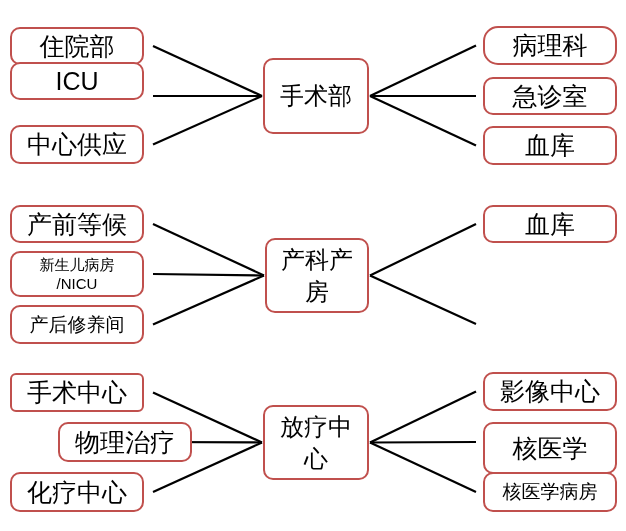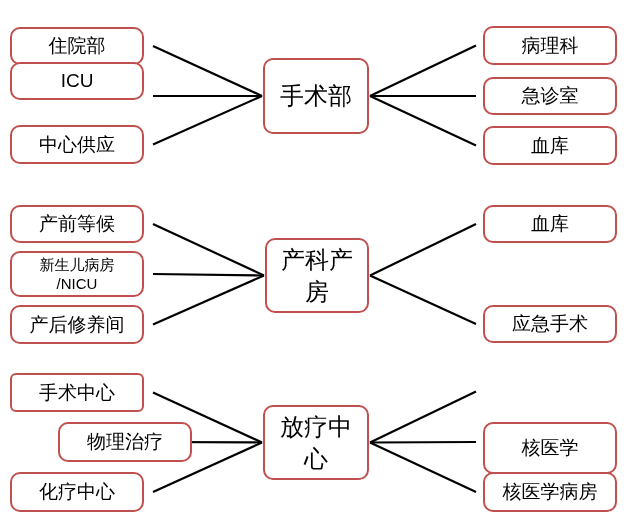--- a/index.html
+++ b/index.html
@@ -27,21 +27,21 @@
     position:absolute;
     box-sizing:border-box;
     background:var(--bg);
     border:2.5px solid var(--border);
     border-radius:10px;
     display:flex;
     align-items:center;
     justify-content:center;
     text-align:center;
     color:var(--text);
-    font-size:19px;
+    font-size:25px;
     line-height:1.15;
     padding:0 4px;
     white-space:nowrap;
   }
   .ctr{
     font-size:24px;
     padding:0 8px;
     white-space:normal;
     word-break:break-all;
     line-height:1.3;
@@ -75,32 +75,32 @@
       <line x1="153" y1="492" x2="262" y2="442.5" stroke="#000000" stroke-width="2.2"></line>
       <line x1="370" y1="442.5" x2="476" y2="391.5" stroke="#000000" stroke-width="2.2"></line>
       <line x1="370" y1="442.5" x2="476" y2="442" stroke="#000000" stroke-width="2.2"></line>
       <line x1="370" y1="442.5" x2="476" y2="492" stroke="#000000" stroke-width="2.2"></line>
     </svg>
 
   <div class="box" style="left:10px;top:27px;width:134px;height:38px;">住院部</div>
   <div class="box" style="left:10px;top:62px;width:134px;height:38px;">ICU</div>
   <div class="box" style="left:10px;top:125px;width:134px;height:39px;">中心供应</div>
   <div class="box ctr" style="left:263px;top:58px;width:106px;height:76px;">手术部</div>
-  <div class="box" style="left:483px;top:26px;width:134px;height:39px;">病理科</div>
+  <div class="box" style="left:483px;top:26px;width:134px;height:39px;border-radius:15px;">病理科</div>
   <div class="box" style="left:483px;top:77px;width:134px;height:38px;">急诊室</div>
   <div class="box" style="left:483px;top:126px;width:134px;height:39px;">血库</div>
 
   <div class="box" style="left:10px;top:205px;width:134px;height:38px;">产前等候</div>
   <div class="box tiny" style="left:10px;top:251px;width:134px;height:46px;">新生儿病房
 /NICU</div>
   <div class="box sm" style="left:10px;top:305px;width:134px;height:39px;">产后修养间</div>
   <div class="box ctr" style="left:265px;top:238px;width:104px;height:75px;">产科产房</div>
   <div class="box" style="left:483px;top:205px;width:134px;height:38px;">血库</div>
-  <div class="box" style="left:483px;top:305px;width:134px;height:38px;">应急手术</div>
 
   <div class="box" style="left:10px;top:373px;width:134px;height:39px;border-radius:6px;">手术中心</div>
   <div class="box" style="left:10px;top:422px;width:134px;height:40px;margin-left:48px;">物理治疗</div>
   <div class="box" style="left:10px;top:472px;width:134px;height:40px;">化疗中心</div>
   <div class="box ctr" style="left:263px;top:405px;width:106px;height:75px;">放疗中心</div>
+  <div class="box" style="left:483px;top:372px;width:134px;height:39px;">影像中心</div>
   <div class="box" style="left:483px;top:422px;width:134px;height:52px;">核医学</div>
   <div class="box sm" style="left:483px;top:472px;width:134px;height:40px;">核医学病房</div>
 
 </div>
 
 </body></html>

